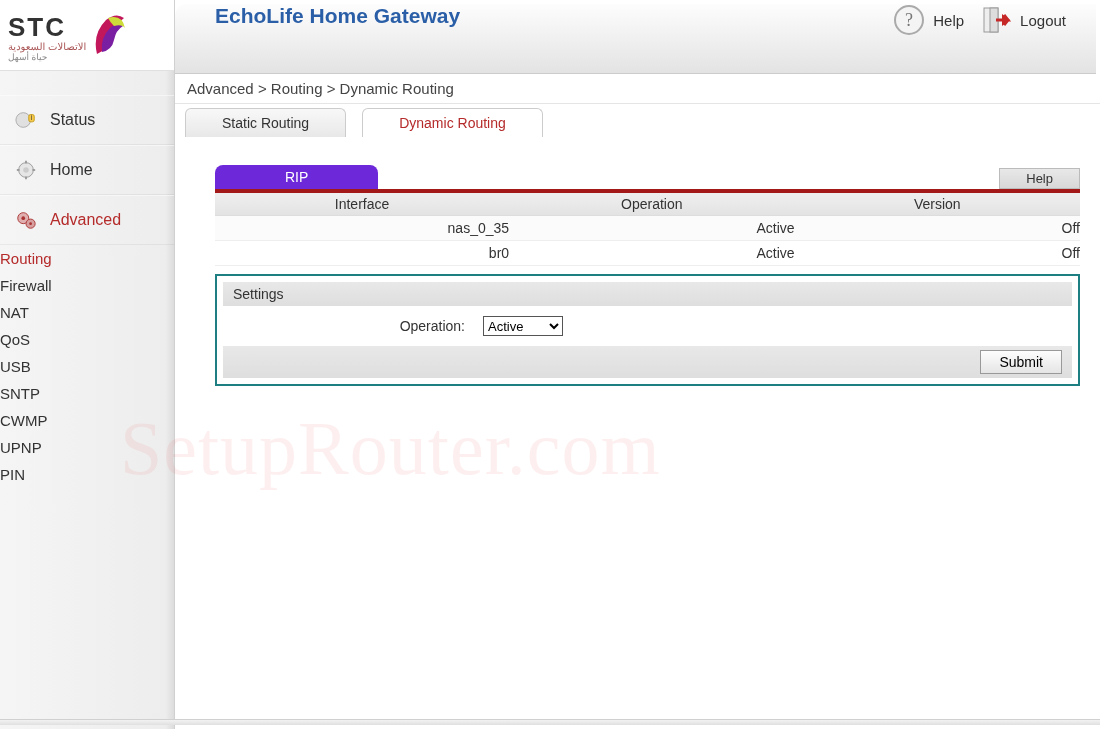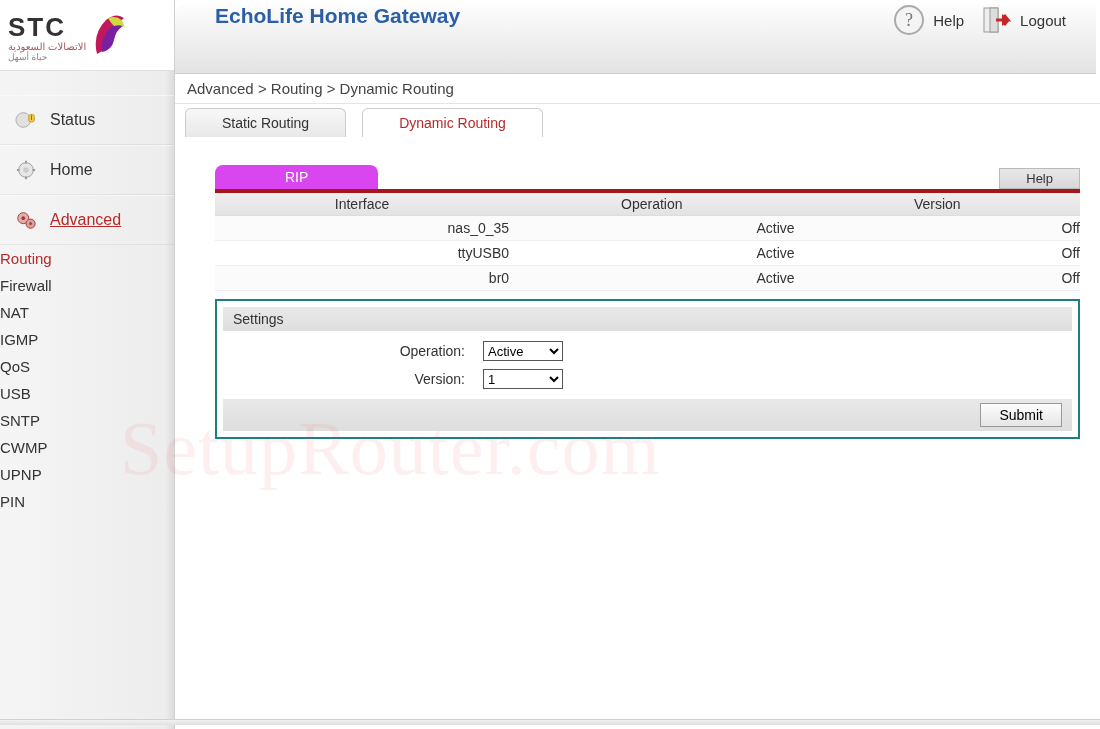--- a/index.html
+++ b/index.html
@@ -38,21 +38,21 @@
   display: flex;
   align-items: center;
   gap: 12px;
   padding: 12px 14px;
   font-size: 16px;
   color: #333;
   cursor: pointer;
   border-top: 1px solid rgba(255,255,255,0.5);
   border-bottom: 1px solid rgba(0,0,0,0.05);
 }
-.nav-item.active { color: #b52a2a; text-decoration: underline; }
+.nav-item.active { color: #b52a2a; }
 .nav-icon { width: 24px; height: 24px; display: inline-flex; align-items: center; justify-content: center; }
 .subnav { }
 .subnav-item {
   padding: 5px 0;
   font-size: 15px;
   color: #333;
   cursor: pointer;
 }
 .subnav-item.active { color: #b52a2a; }
 
@@ -118,21 +118,21 @@
 .main {
   flex: 1;
   padding: 28px 20px 10px 40px;
 }
 .section-tabs-row {
   display: flex;
   align-items: flex-end;
   border-bottom: 4px solid #a31818;
 }
 .section-tab {
-  background: #d946ef;
+  background: #6d28d9;
   color: #fff;
   padding: 4px 70px 4px 70px;
   border-top-left-radius: 8px;
   border-top-right-radius: 8px;
   font-size: 14px;
 }
 .help-btn {
   margin-left: auto;
   background: linear-gradient(to bottom, #e8e8e8, #d8d8d8);
   border: 1px solid #bbb;
@@ -278,21 +278,20 @@
               <circle cx="9" cy="10" r="2" fill="#a33"></circle>
               <circle cx="17" cy="16" r="1.5" fill="#a33"></circle>
             </svg>
         </span>
         <span>Advanced</span>
       </div>
       <div class="subnav">
         <div class="subnav-item active">Routing</div>
         <div class="subnav-item">Firewall</div>
         <div class="subnav-item">NAT</div>
-        <div class="subnav-item">IGMP</div>
         <div class="subnav-item">QoS</div>
         <div class="subnav-item">USB</div>
         <div class="subnav-item">SNTP</div>
         <div class="subnav-item">CWMP</div>
         <div class="subnav-item">UPNP</div>
         <div class="subnav-item">PIN</div>
       </div>
     </div>
   </div>
 
@@ -340,47 +339,36 @@
             <th>Version</th>
           </tr>
         </thead>
         <tbody>
           <tr>
             <td>nas_0_35</td>
             <td>Active</td>
             <td>Off</td>
           </tr>
           <tr>
-            <td>ttyUSB0</td>
-            <td>Active</td>
-            <td>Off</td>
-          </tr>
-          <tr>
             <td>br0</td>
             <td>Active</td>
             <td>Off</td>
           </tr>
         </tbody>
       </table>
 
       <div class="settings-panel">
         <div class="settings-title">Settings</div>
         <div class="settings-body">
           <div class="form-row">
             <span class="form-label">Operation:</span>
             <select>
               <option>Active</option>
             </select>
           </div>
-          <div class="form-row">
-            <span class="form-label">Version:</span>
-            <select>
-              <option>1</option>
-            </select>
-          </div>
         </div>
         <div class="submit-row">
           <button>Submit</button>
         </div>
       </div>
     </div>
   </div>
 </div>
 
 <div class="watermark">SetupRouter.com</div>

